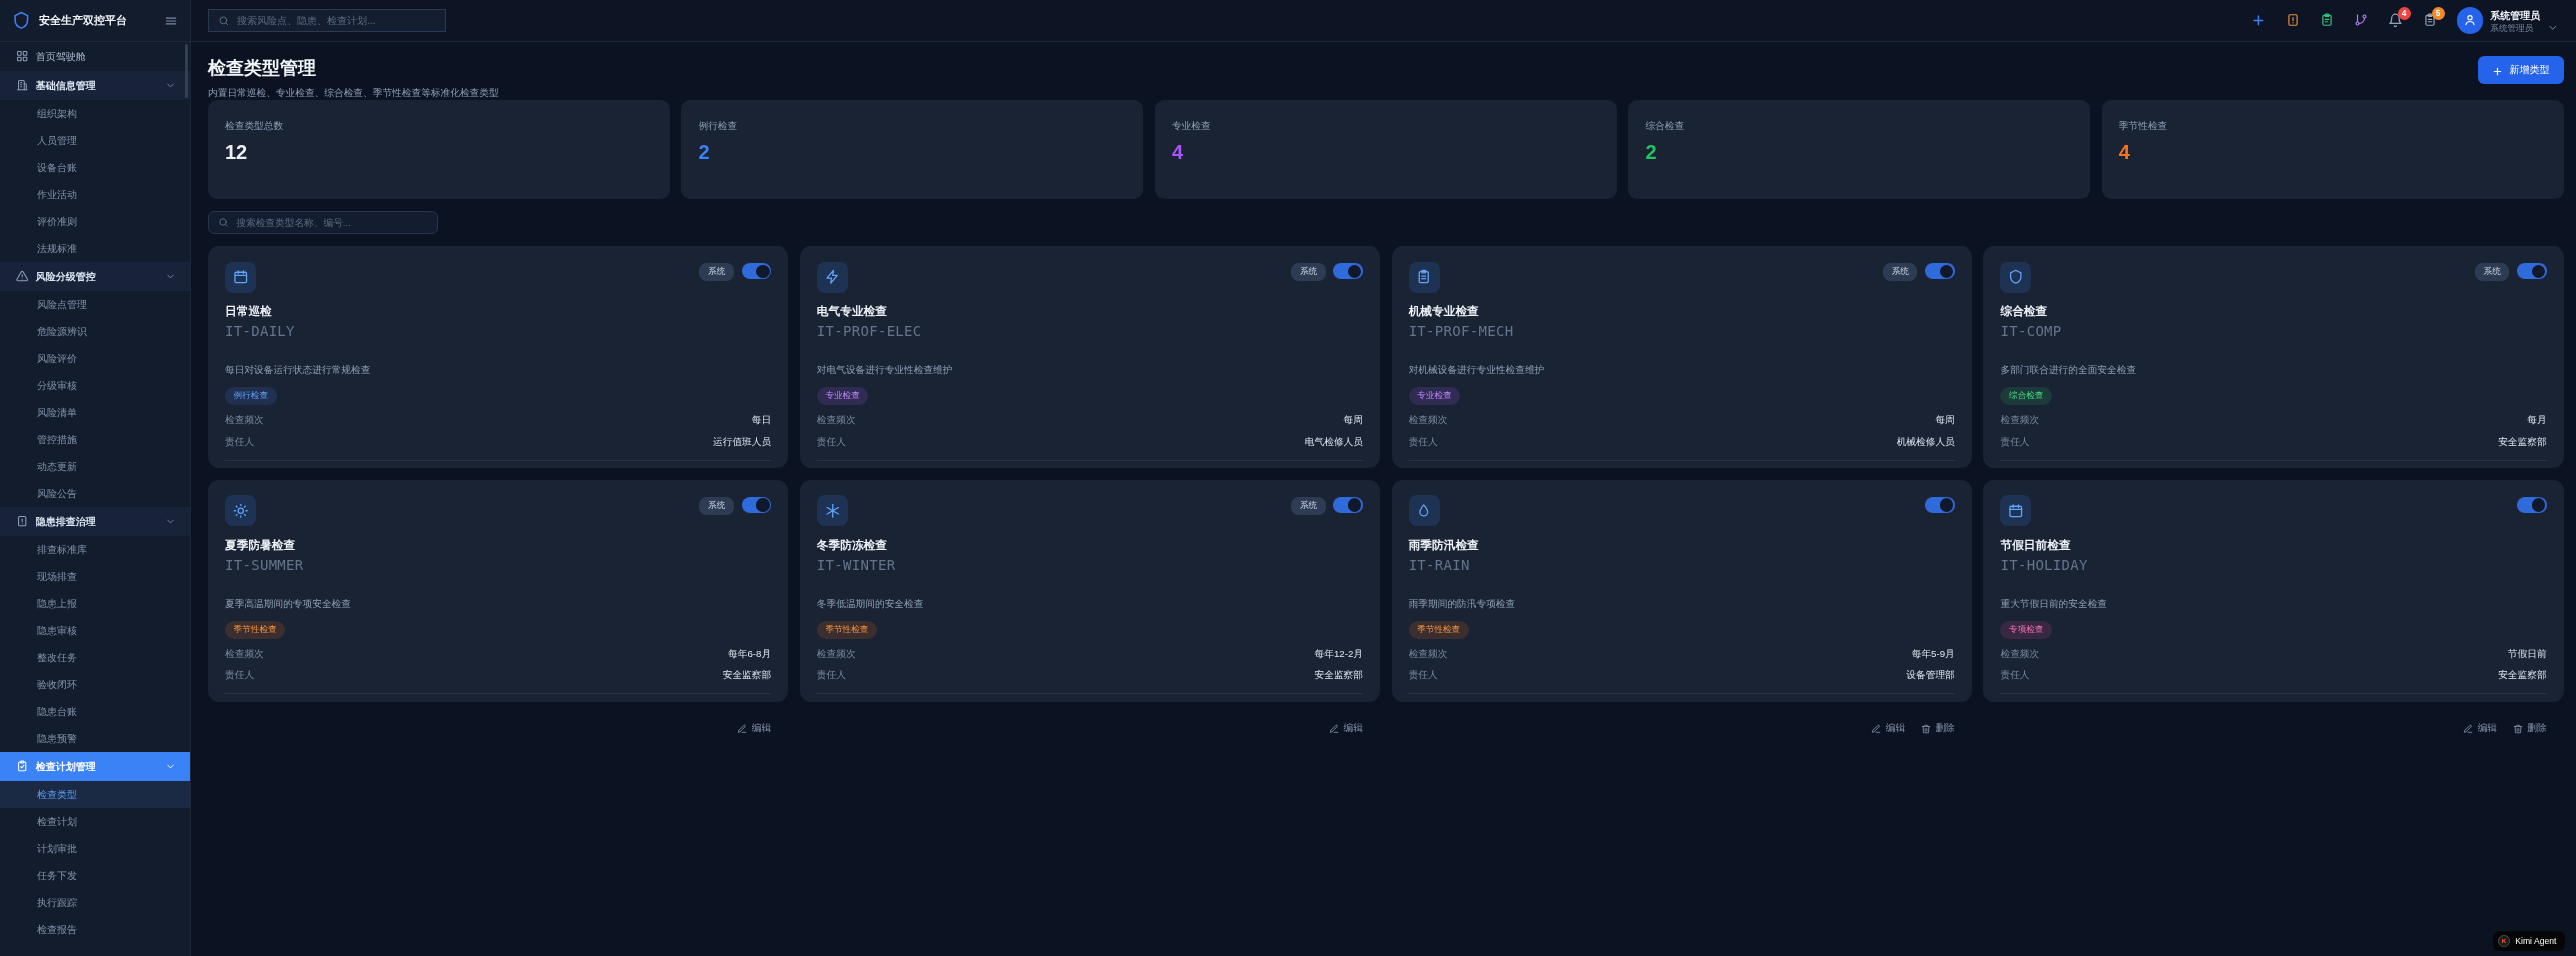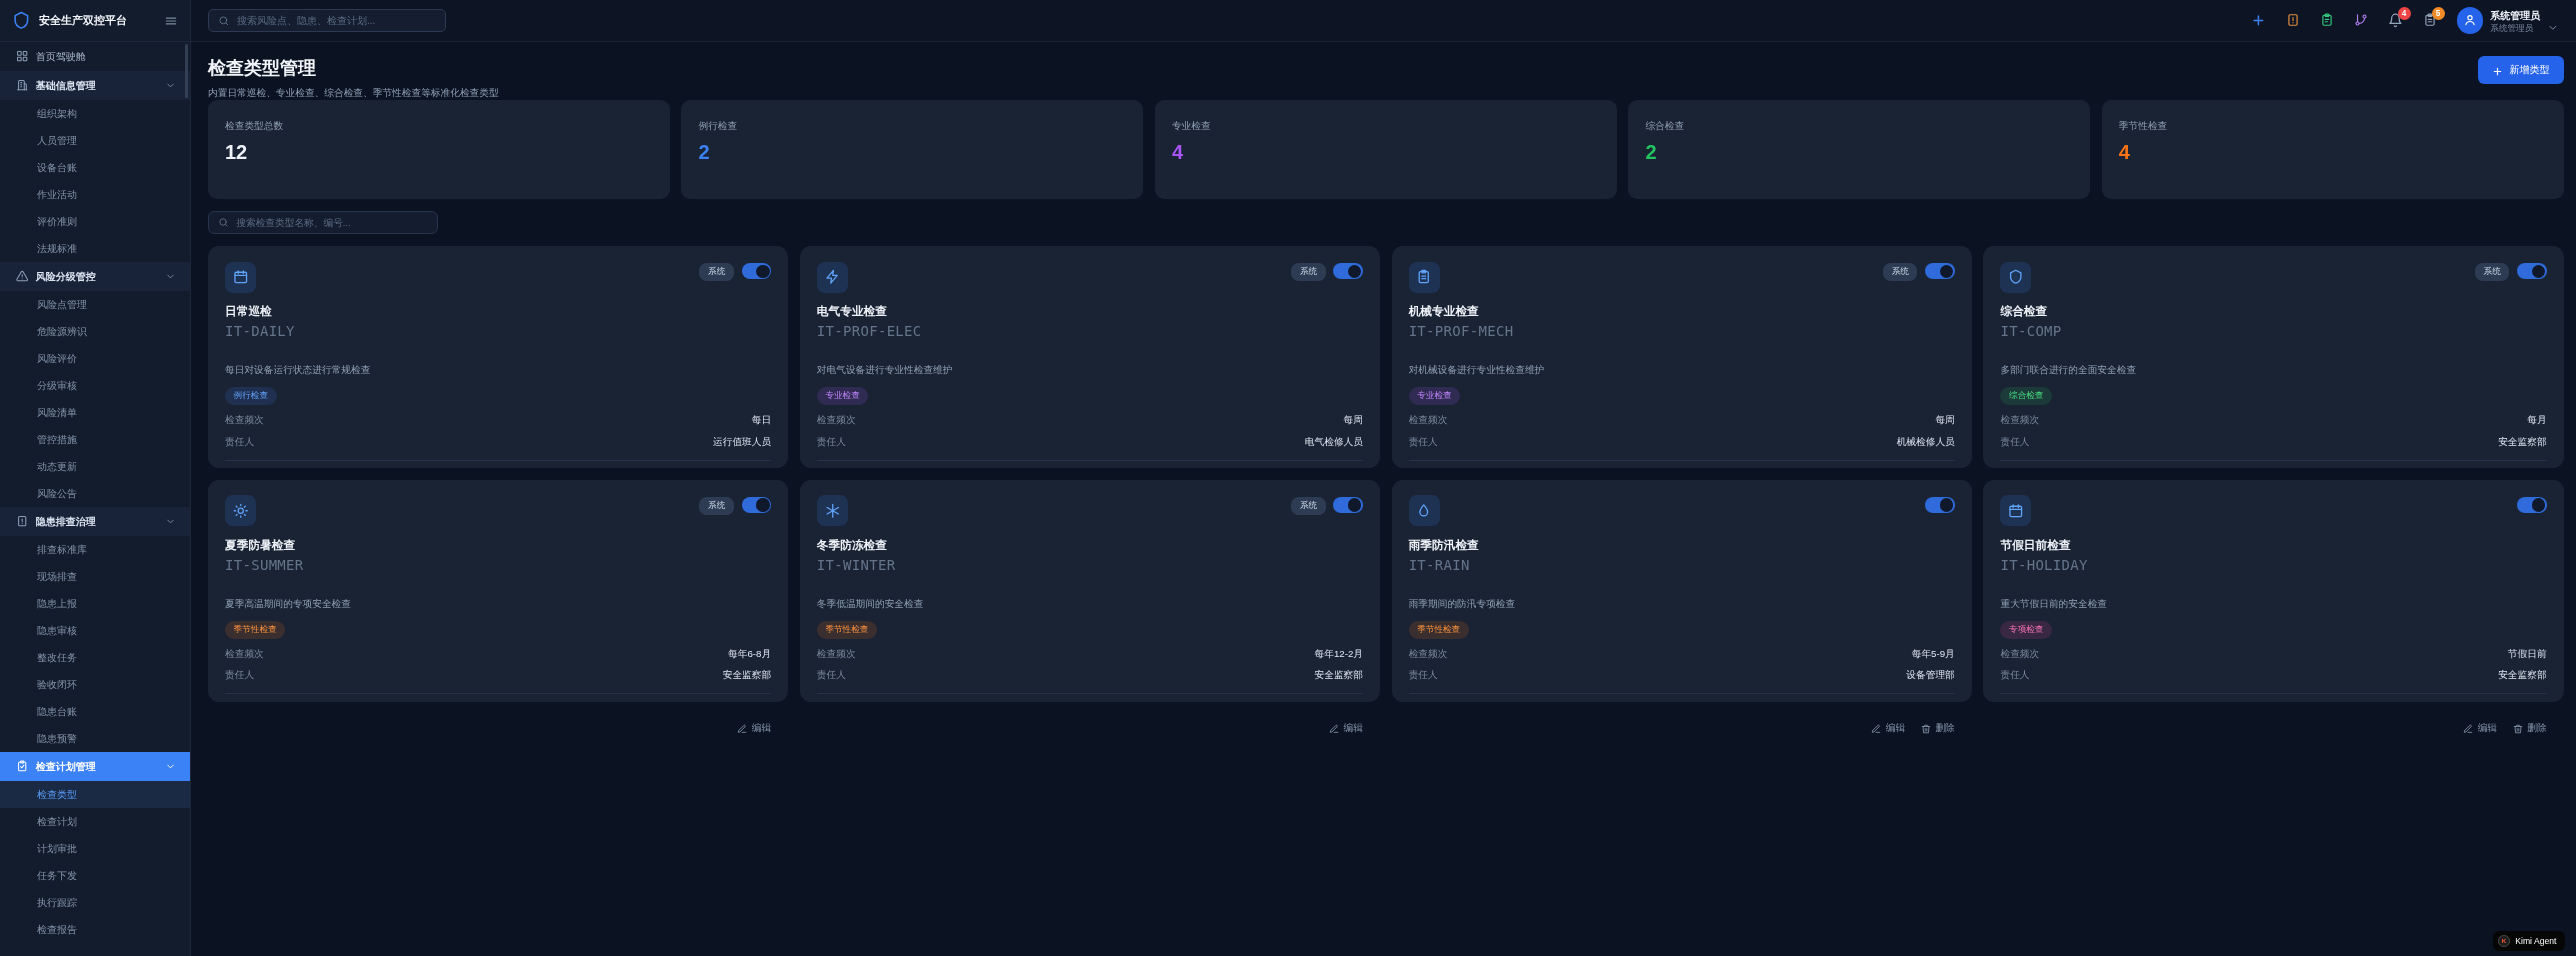--- a/index.html
+++ b/index.html
@@ -20,21 +20,21 @@
   .nav-top.active .icn{color:#ffffff}
   .nav-top .nav-label{flex:1}
   .nav-top .chev{margin-left:auto;color:#7c8ba1}
   .nav-top.active::after{content:"";position:absolute;right:0;top:0;width:2.3px;height:100%;background:#3b82f6}
   .nav-sub{height:27px;display:flex;align-items:center;padding-left:37px;font-size:10px;color:#8494ab;cursor:pointer}
   .nav-sub.cur{background:#1a2944;color:#5b9cf8}
 
   
   .main{flex:1;display:flex;flex-direction:column;height:100%;overflow:hidden}
   .topbar{height:42px;min-height:42px;display:flex;align-items:center;justify-content:space-between;padding:0 17px;border-bottom:0.8px solid #1c2637;background:#0d1424}
-  .tb-search{display:flex;align-items:center;gap:7px;width:238px;height:23px;background:#151e30;border:0.8px solid #2b3952;border-radius:5px;padding:0 9.3px;color:#5b6b84}
+  .tb-search{display:flex;align-items:center;gap:7px;width:238px;height:23px;background:#151e30;border:0.8px solid #2b3952;border-radius:0;padding:0 9.3px;color:#5b6b84}
   .tb-search input{background:transparent;border:none;outline:none;color:#cbd5e1;font-size:10px;width:100%;font-family:inherit}
   .tb-search input::placeholder{color:#5b6b84}
   .tb-right{display:flex;align-items:center;gap:20px}
   .tb-ic{position:relative;display:flex;cursor:pointer}
   .tb-ic.blue{color:#3b82f6}.tb-ic.orange{color:#e8913c}.tb-ic.green{color:#34c77b}.tb-ic.purple{color:#b07df2}.tb-ic.gray{color:#94a3b8}
   .badge{position:absolute;top:-6.2px;right:-7.8px;min-width:13.2px;height:13.2px;border-radius:7px;font-size:8.2px;font-weight:700;color:#fff;display:flex;align-items:center;justify-content:center;padding:0 3.1px}
   .badge.red{background:#ef4444}.badge.orange{background:#f08b27}
   .user-wrap{display:flex;align-items:flex-end;gap:7px;cursor:pointer}
   .avatar{width:26.4px;height:26.4px;border-radius:50%;background:#2563eb;color:#fff;display:flex;align-items:center;justify-content:center}
   .user-meta{display:flex;flex-direction:column;line-height:1.25}

